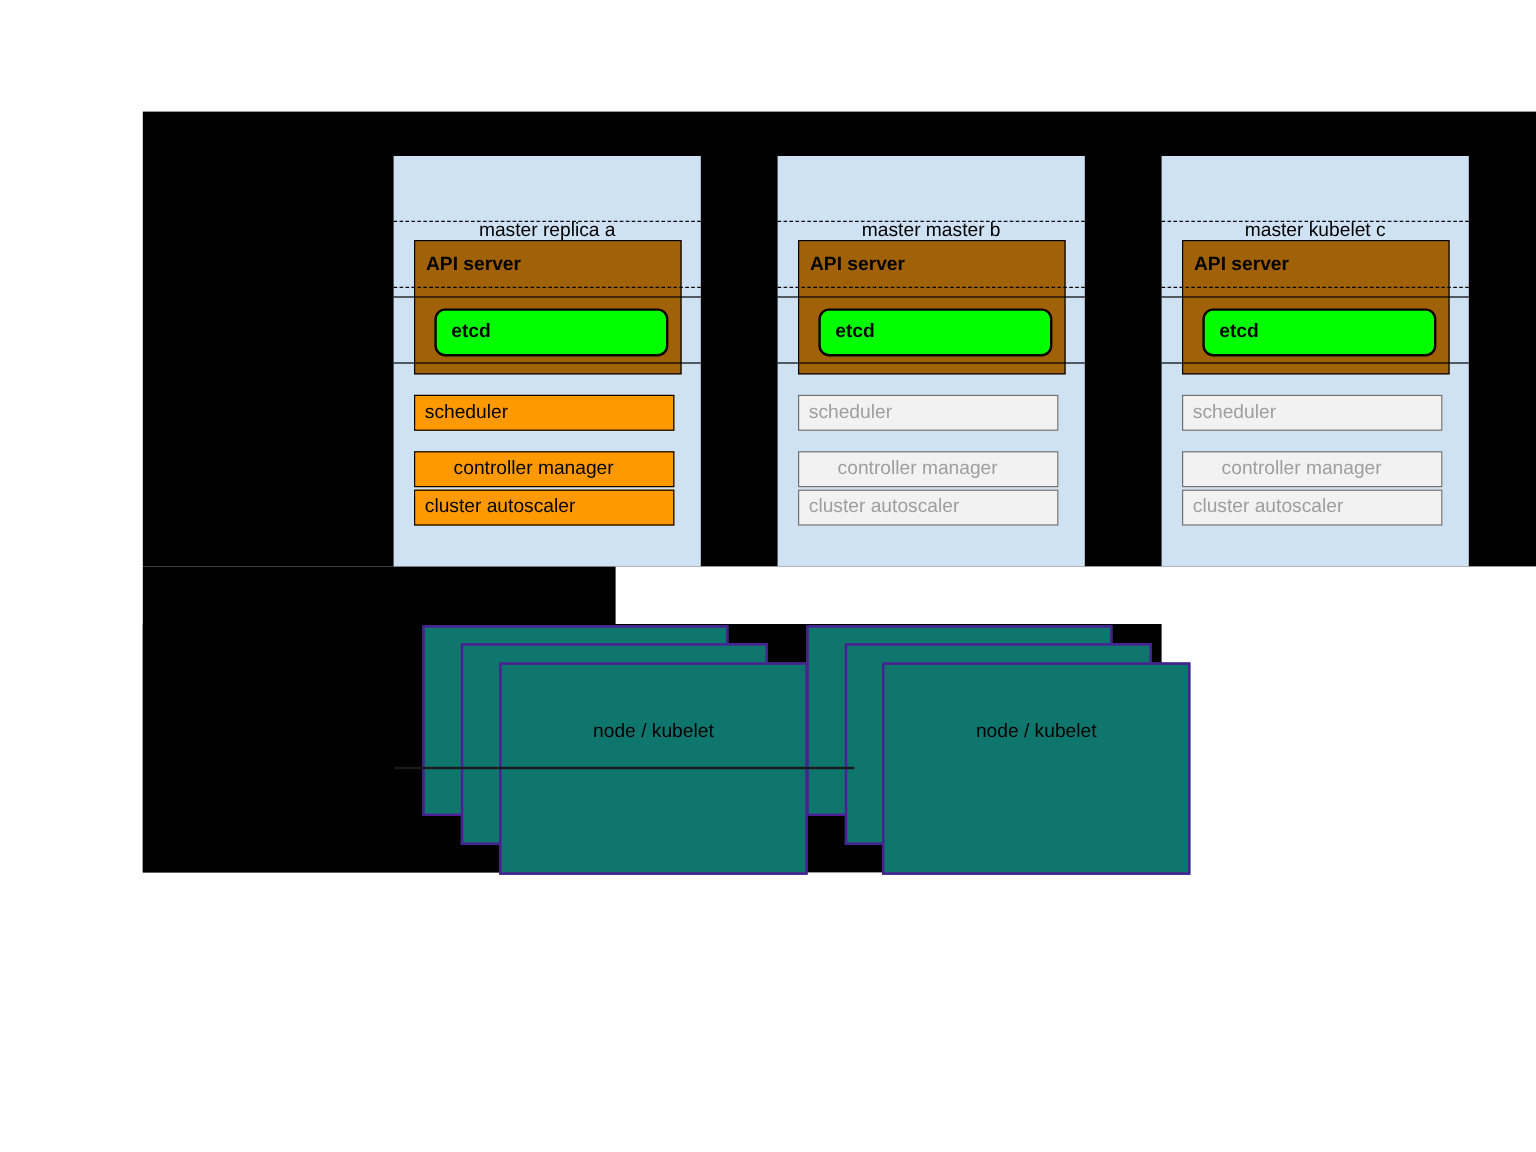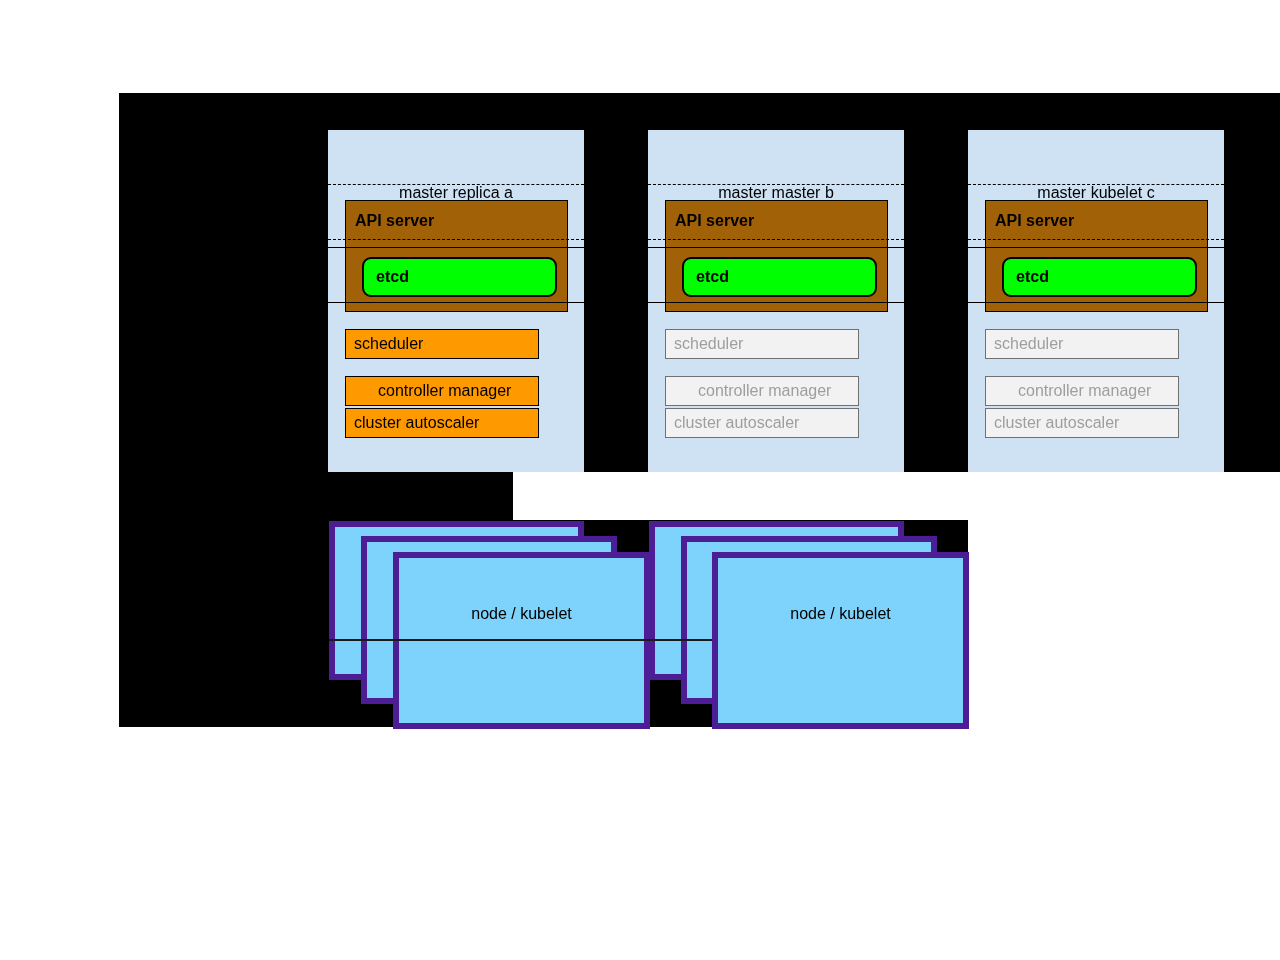--- a/index.html
+++ b/index.html
@@ -10,26 +10,26 @@
   .blackpanel{position:absolute;background:#000;}
   
   .replica{position:absolute;top:130px;width:256px;height:342px;background:#cfe2f3;}
   .replica-title{position:absolute;top:0;left:0;right:0;padding-top:21px;text-align:center;font-size:16px;margin-top:33px;}
   .hline{position:absolute;left:0;right:0;height:0;}
   .hline.dashed{border-top:1px dashed #000;}
   .hline.solid{border-top:1px solid #000;}
   .api-box{position:absolute;left:17px;top:70px;width:223px;height:112px;background:#a16207;border:1px solid #000;box-sizing:border-box;font-weight:bold;}
   .api-label{padding:11px 0 0 9px;font-size:16px;}
   .etcd-box{position:absolute;left:16px;top:56px;width:195px;height:40px;background:#00ff00;border:2px solid #000;border-radius:9px;box-sizing:border-box;font-size:16px;line-height:36px;padding-left:12px;}
-  .small-box{position:absolute;left:17px;width:194px;height:30px;box-sizing:border-box;font-size:16px;line-height:28px;padding-left:8px;}
+  .small-box{position:absolute;left:17px;width:217px;height:30px;box-sizing:border-box;font-size:16px;line-height:28px;padding-left:8px;}
   .small-box.active{background:#ff9900;border:1px solid #000;color:#000;}
   .small-box.inactive{background:#f2f2f2;border:1px solid #707070;color:#9e9e9e;}
   .sb-0{top:199px;} .sb-1{top:246px;padding-left:32px;} .sb-2{top:278px;}
   
-  .nodebox{position:absolute;background:#7dd3fc;border:6px solid #4c1d95;box-sizing:border-box;}
+  .nodebox{position:absolute;background:#0f766e;border:2px solid #4c1d95;box-sizing:border-box;margin-left:23px;}
   .node-label{padding-top:47px;text-align:center;font-size:16px;}
   .node-line{position:absolute;left:329px;top:639px;width:383px;height:2px;background:#1a1a1a;}
 </style>
 </head>
 <body>
 
 <div class="canvas">
 
   <div class="blackpanel" style="left:119px;top:93px;width:1161px;height:379px;"></div>
   <div class="blackpanel" style="left:119px;top:472px;width:394px;height:255px;"></div>

